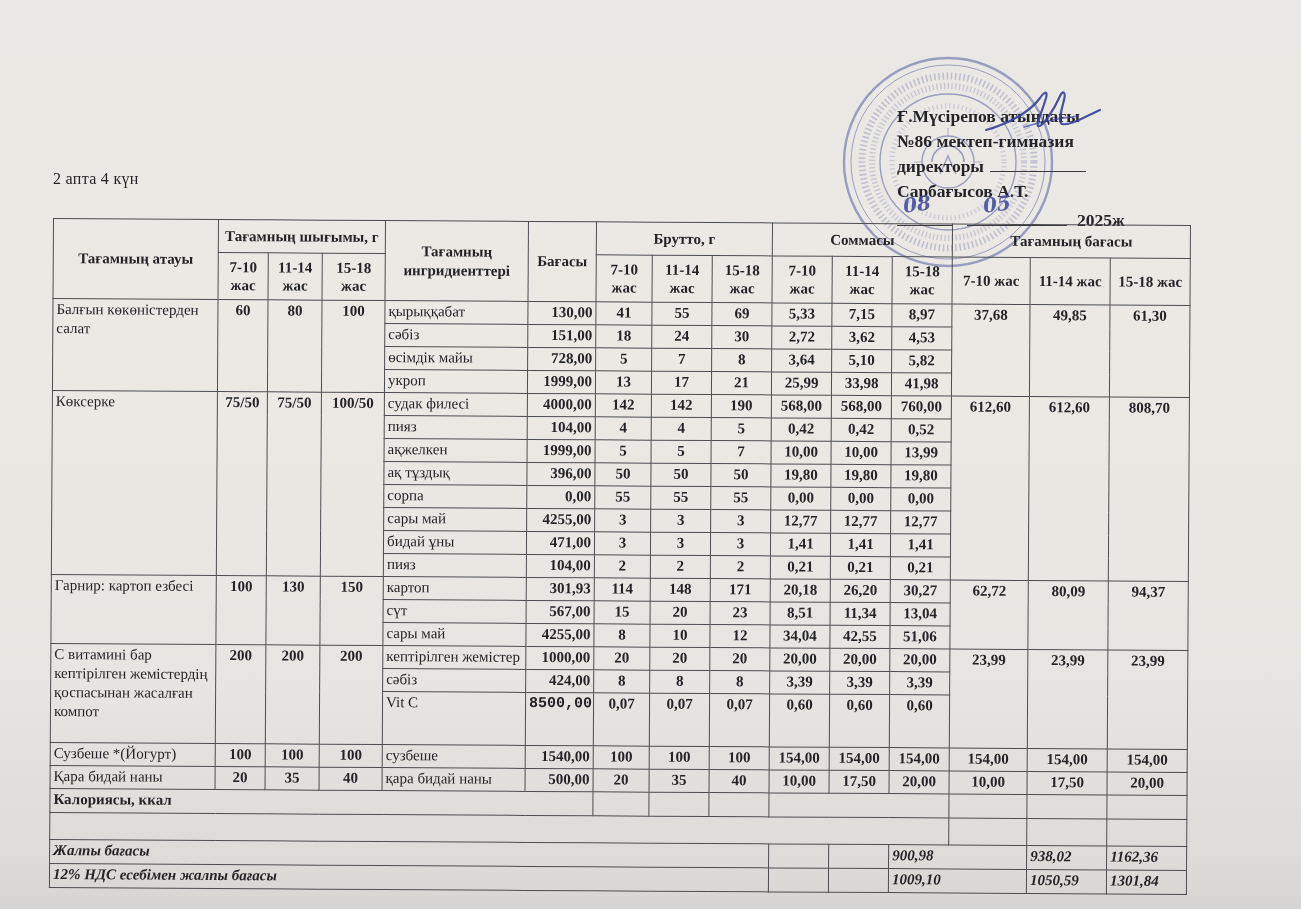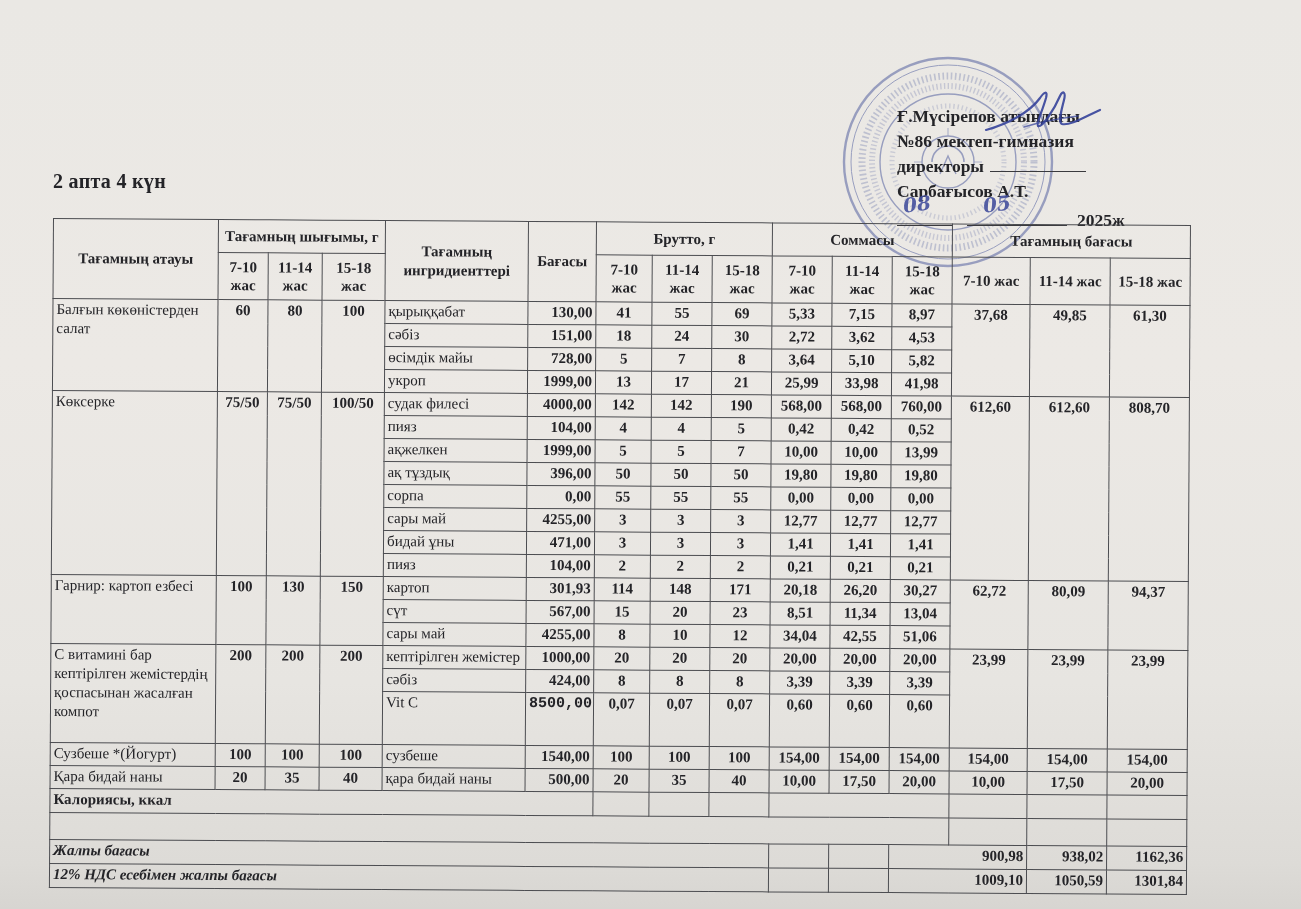--- a/index.html
+++ b/index.html
@@ -4,21 +4,21 @@
 <style>
   html,body{margin:0;padding:0;}
   body{
     width:1301px;height:909px;position:relative;overflow:hidden;
     font-family:"Liberation Serif", serif;
     color:#242428;
     background:linear-gradient(180deg,#eae8e4 0%,#ece9e5 40%,#e7e5e1 75%,#dddbd7 95%,#d7d5d1 100%);
   }
   .sheet{position:absolute;inset:0;}
   
-  .week-label{position:absolute;left:53px;top:170px;font-size:20px;font-weight:700;letter-spacing:.3px;}
+  .week-label{position:absolute;left:53px;top:170px;font-size:16px;font-weight:400;letter-spacing:.3px;}
   
   .approval{position:absolute;left:897px;top:68px;font-size:17.5px;font-weight:700;line-height:25px;white-space:nowrap;margin-top:36px;}
   .approval .uline{display:inline-block;border-bottom:1.6px solid #3a3a3e;height:14px;vertical-align:baseline;}
   .approval .u-dir{width:96px;margin-left:6px;}
   .dateline{position:relative;margin-top:4px;}
   .dateline .u-day{width:56px;margin-right:14px;}
   .dateline .u-mon{width:100px;margin-right:10px;}
   .hand{position:absolute;font-style:italic;font-weight:700;color:#44509e;font-size:20px;transform:rotate(-7deg);font-family:"DejaVu Serif",serif;opacity:.9;}
   .hand-day{left:6px;top:-16px;}
   .hand-mon{left:86px;top:-16px;}
@@ -37,21 +37,21 @@
   .dish-name{text-align:left;padding:1px 4px;line-height:20px;}
   .ing{text-align:left;padding:1px 4px;white-space:normal;}
   .n{font-weight:700;text-align:center;}
   .pr{text-align:right;padding-right:13px;border-radius:6px;}
   .yld{text-align:center;}
   .dp{text-align:center;padding-top:2px;}
   .row-tall td{height:50px;margin-left:24px;}
   .pb{vertical-align:bottom;padding-bottom:3px;font-family:Liberation Mono, monospace;}
   .lbl{text-align:left;font-weight:700;padding-left:4px;}
   .bi{font-style:italic;}
-  .tot{text-align:right;padding-right:4px;}
+  .tot{text-align:left;padding-right:4px;font-style:italic;}
   tr.gap td{height:24px;}
   tr.cal td,tr.totr td{height:21px;}
 </style>
 </head>
 <body>
 
 <div class="sheet">
 
   <div class="week-label">2 апта 4  күн</div>
 

